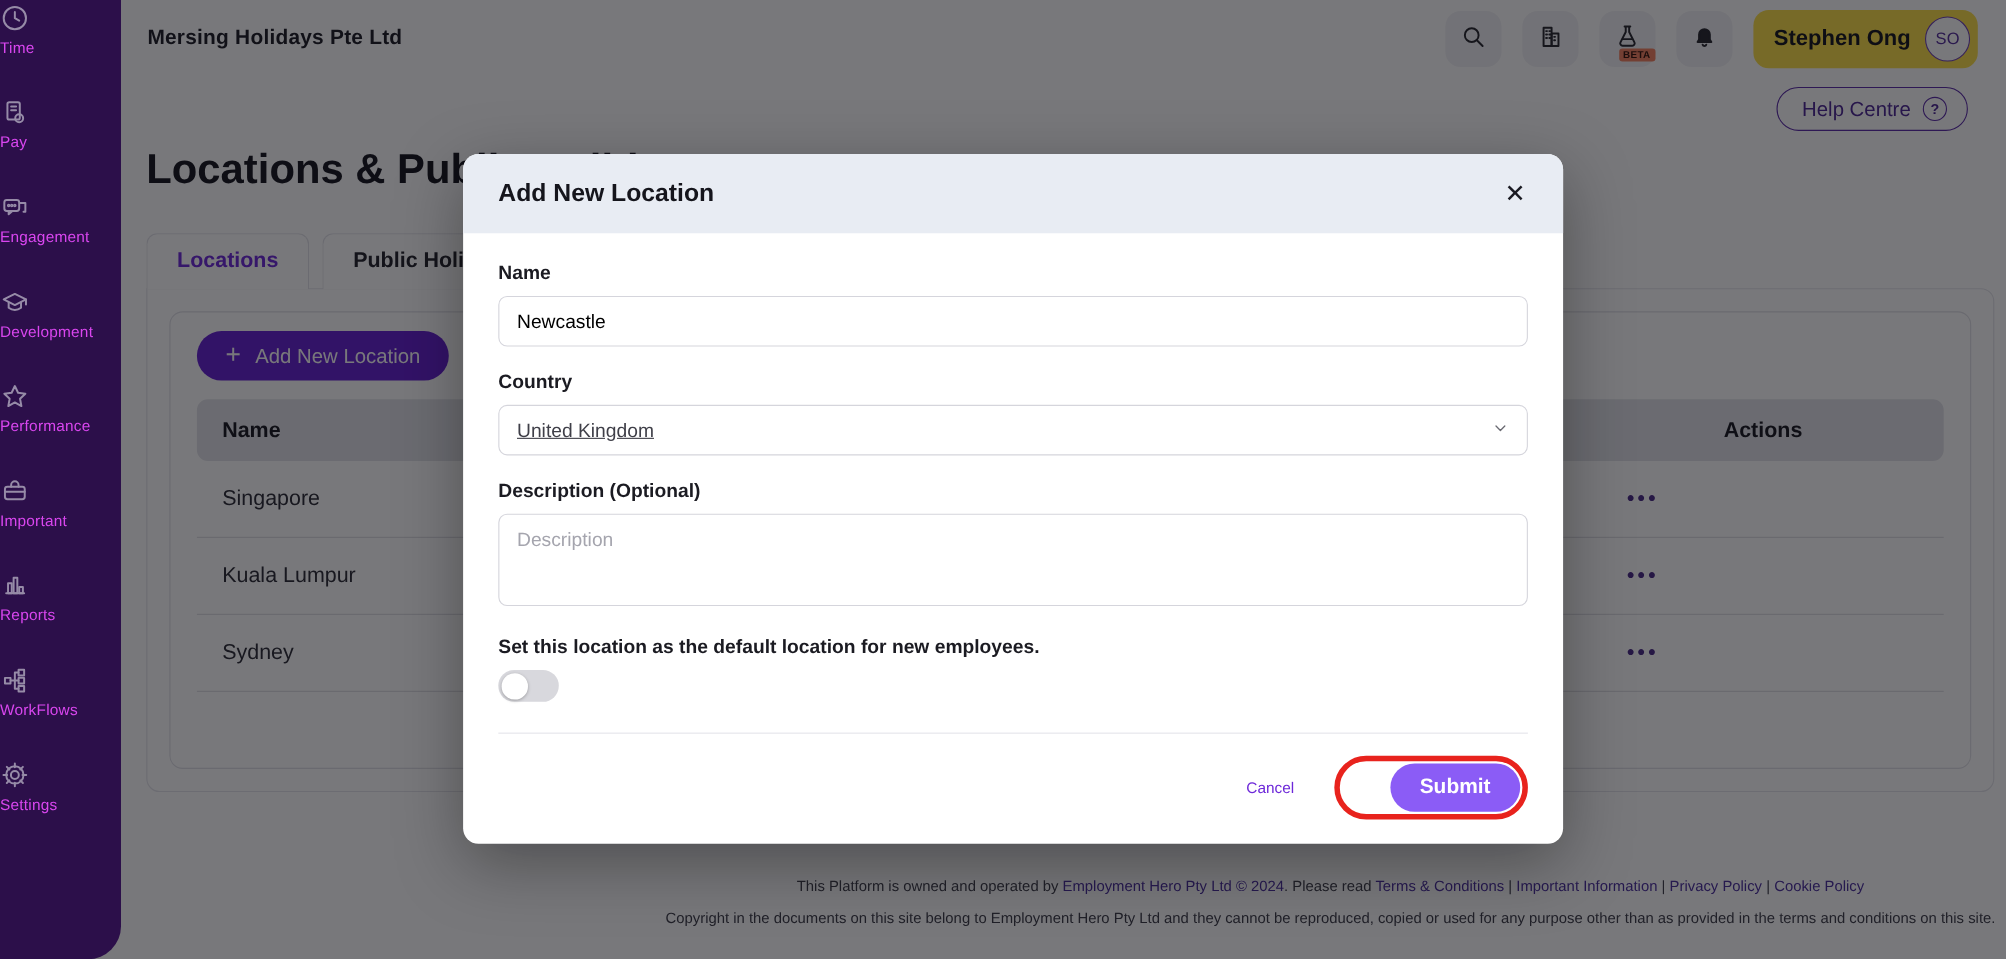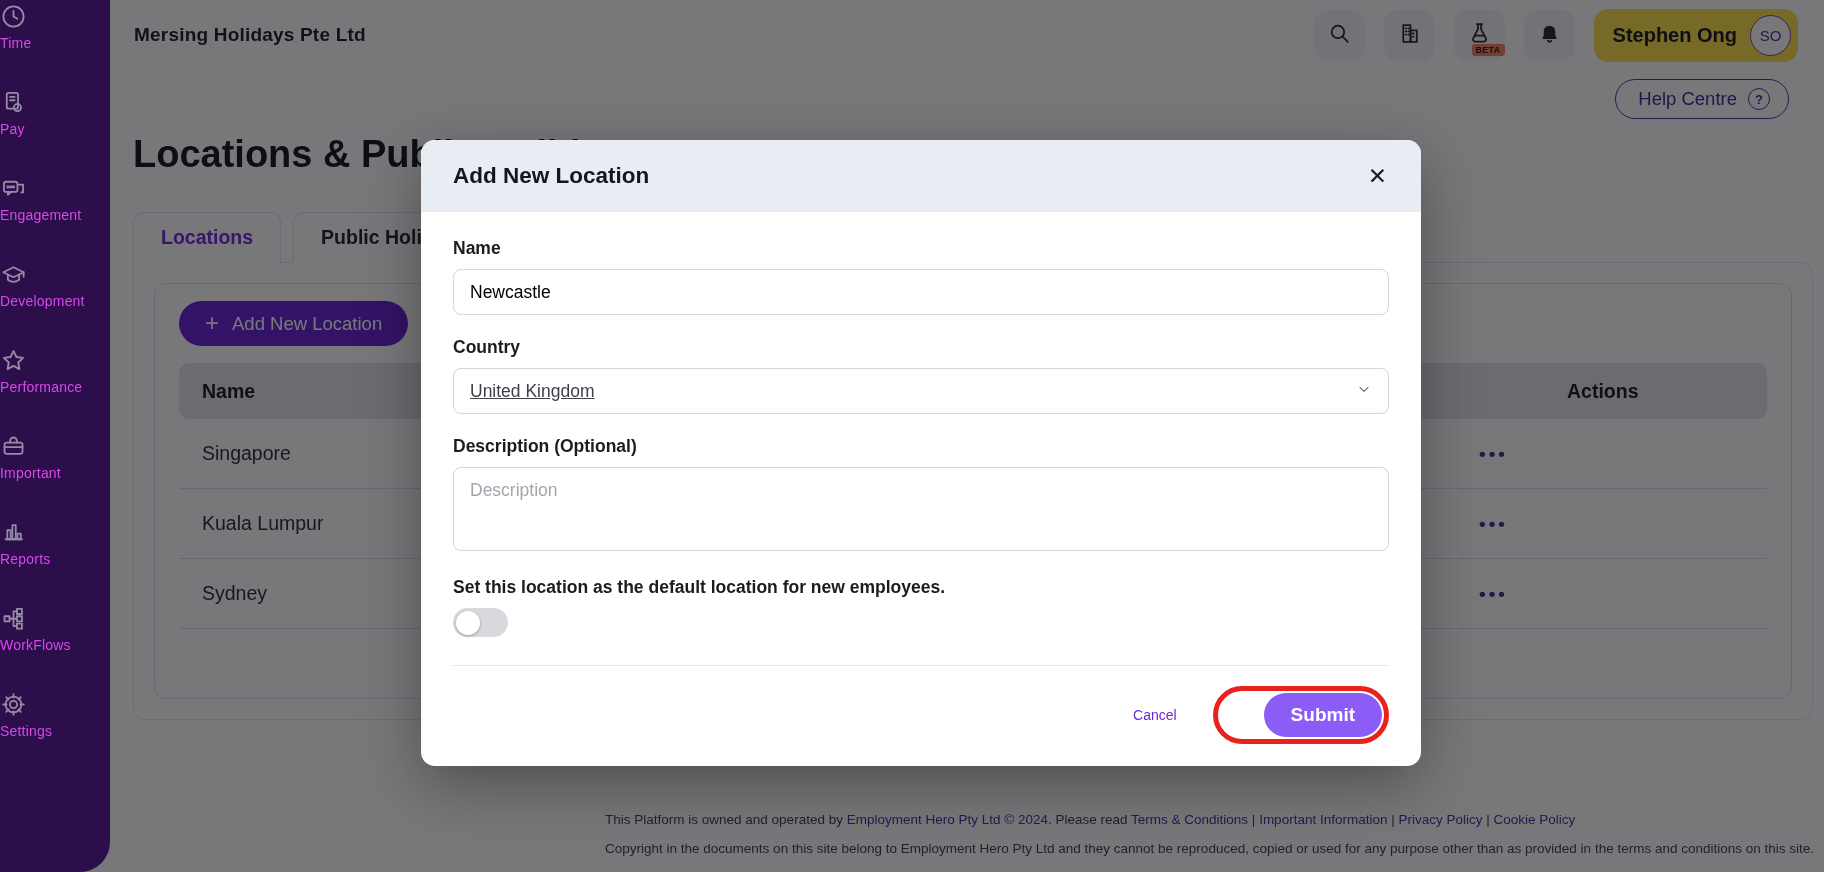--- a/index.html
+++ b/index.html
@@ -53,21 +53,21 @@
     font-size:18.5px; display:inline-flex; align-items:center; gap:13px; cursor:pointer; font-family:inherit; }
   .plus-glyph { font-size:24px; font-weight:400; line-height:1; transform:translateY(-1px); }
   .thead { background:#e2e3e8; border-radius:10px; height:56px; margin-top:17px; display:flex; align-items:center;
     font-weight:700; font-size:19.5px; color:#17171f; }
   .col-name { flex:1; padding-left:23px; }
   .thead .col-actions { width:200px; }
   .trow { display:flex; align-items:center; height:70px; border-bottom:1px solid #dcdce2; font-size:19.5px; color:#2c2c35; }
   .trow .col-actions { width:288px; }
   .dots-btn { background:none; border:none; color:#4b2a87; font-size:19px; letter-spacing:3px; font-weight:700; cursor:pointer; }
 
-  .page-footer { position:absolute; right:10px; bottom:8px; text-align:left; font-size:13.5px; color:#3e3e49; line-height:2.2; }
+  .page-footer { position:absolute; right:10px; bottom:22px; text-align:center; font-size:13.5px; color:#3e3e49; line-height:2.2; }
   .page-footer a { color:#4b2f9e; text-decoration:none; cursor:pointer; }
   .sep { color:#3e3e49; }
 
   
   .overlay { position:fixed; inset:0; background:rgba(10,10,14,0.55); z-index:50; }
   .modal { position:fixed; left:421px; top:140px; width:1000px; background:#fff; border-radius:14px; z-index:100;
     box-shadow:0 18px 60px rgba(0,0,0,.35); }
   .modal-header { background:#e8ecf3; border-radius:14px 14px 0 0; height:72px; display:flex; align-items:center;
     justify-content:space-between; padding:0 34px 0 32px; }
   .modal-title { font-size:22.5px; font-weight:700; color:#15151c; }

